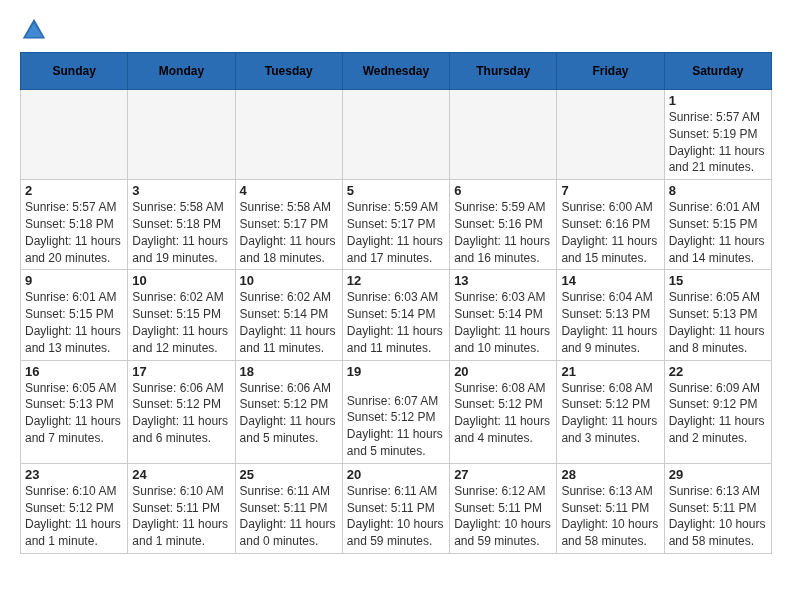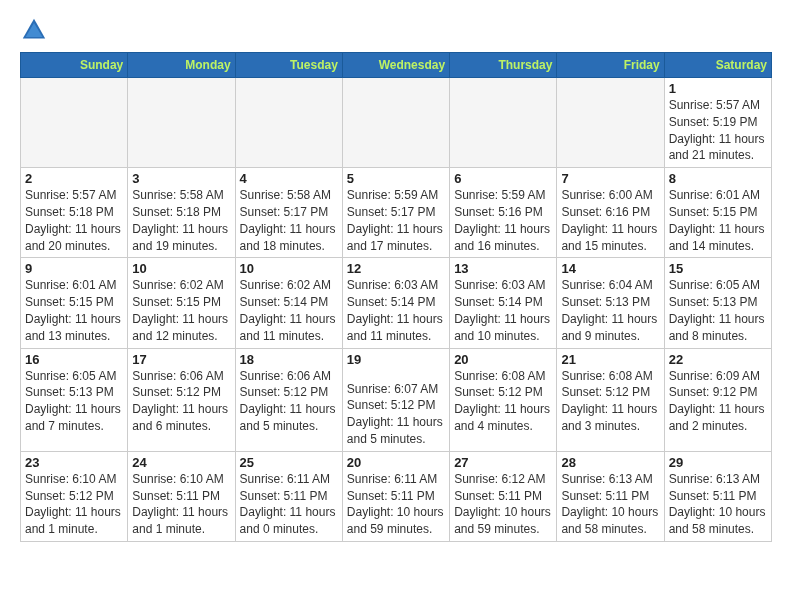--- a/index.html
+++ b/index.html
@@ -50,25 +50,25 @@
       color: #444;
       margin-top: 2px;
     }
     .calendar-table {
       width: 100%;
       border-collapse: collapse;
       table-layout: fixed;
     }
     .calendar-table th {
       background: #2a6db5;
-      color: #bef264;
+      color: #000000;
       font-size: 12px;
       font-weight: bold;
-      padding: 5px 4px;
-      text-align: right;
+      padding: 11px 4px;
+      text-align: center;
       border: 1px solid #1a5a9a;
     }
     .calendar-table td {
       border: 1px solid #ccc;
       vertical-align: top;
       padding: 3px 4px;
       font-size: 9.5px;
       color: #333;
       height: 75px;
       background: #fff;

